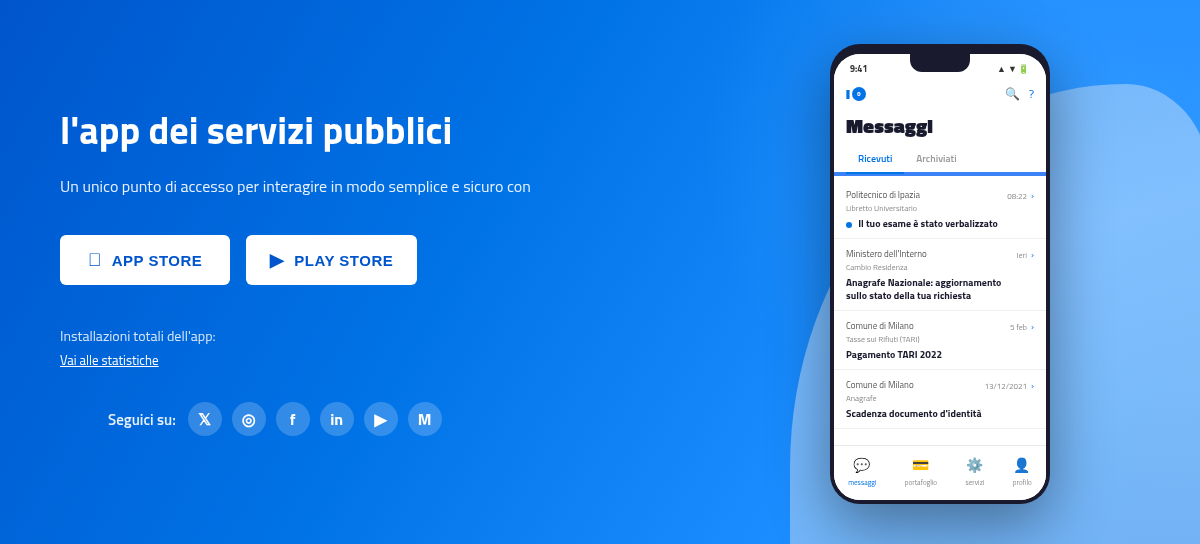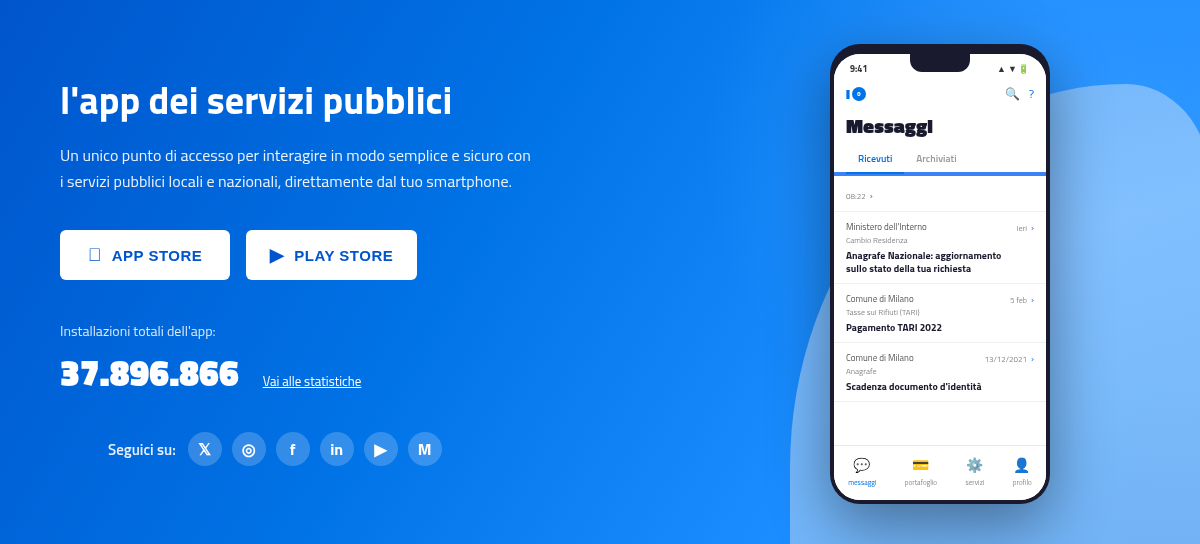--- a/index.html
+++ b/index.html
@@ -455,38 +455,36 @@
 <div class="hero">
   <div class="bg-glow"></div>
 
   <div class="left-content">
 
 
     <h1 class="main-title">l'app dei servizi pubblici</h1>
 
     <p class="subtitle">
       <span>Un unico punto di accesso per interagire in modo semplice e sicuro con</span><br>
-      <span>i servizi pubblici locali e nazionali, direttamente dal tuo smartphone.</span>
     </p>
 
     <div class="store-buttons">
       <button class="store-btn">
         <span class="store-icon"></span>
         <span>APP STORE</span>
       </button>
       <button class="store-btn">
         <span class="store-icon">▶</span>
         <span>PLAY STORE</span>
       </button>
     </div>
 
     <div class="stats-section">
       <div class="stats-label">Installazioni totali dell'app:</div>
       <div class="stats-row">
-        <span class="stats-number">37.896.866</span>
         <a class="stats-link">Vai alle statistiche</a>
       </div>
     </div>
 
     <div class="social-section">
       <span class="social-label">Seguici su:</span>
       <div class="social-icons">
         <div class="social-icon">𝕏</div>
         <div class="social-icon">◎</div>
         <div class="social-icon">f</div>
@@ -525,20 +523,28 @@
           <div class="app-title">Messaggi</div>
 
           <div class="app-tabs">
             <div class="app-tab active">Ricevuti</div>
             <div class="app-tab">Archiviati</div>
           </div>
 
           <div>
 
             <div class="msg-item">
+              <div class="msg-left">
+                <div class="msg-sender">Politecnico di Ipazia</div>
+                <div class="msg-service">Libretto Universitario</div>
+                <div class="msg-text">
+                  <span class="msg-dot"></span>
+                  Il tuo esame è stato verbalizzato
+                </div>
+              </div>
               <div class="msg-right">
                 <span class="msg-time">08:22</span>
                 <span class="msg-arrow">›</span>
               </div>
             </div>
 
             <div class="msg-item">
               <div class="msg-left">
                 <div class="msg-sender">Ministero dell'Interno</div>
                 <div class="msg-service">Cambio Residenza</div>

